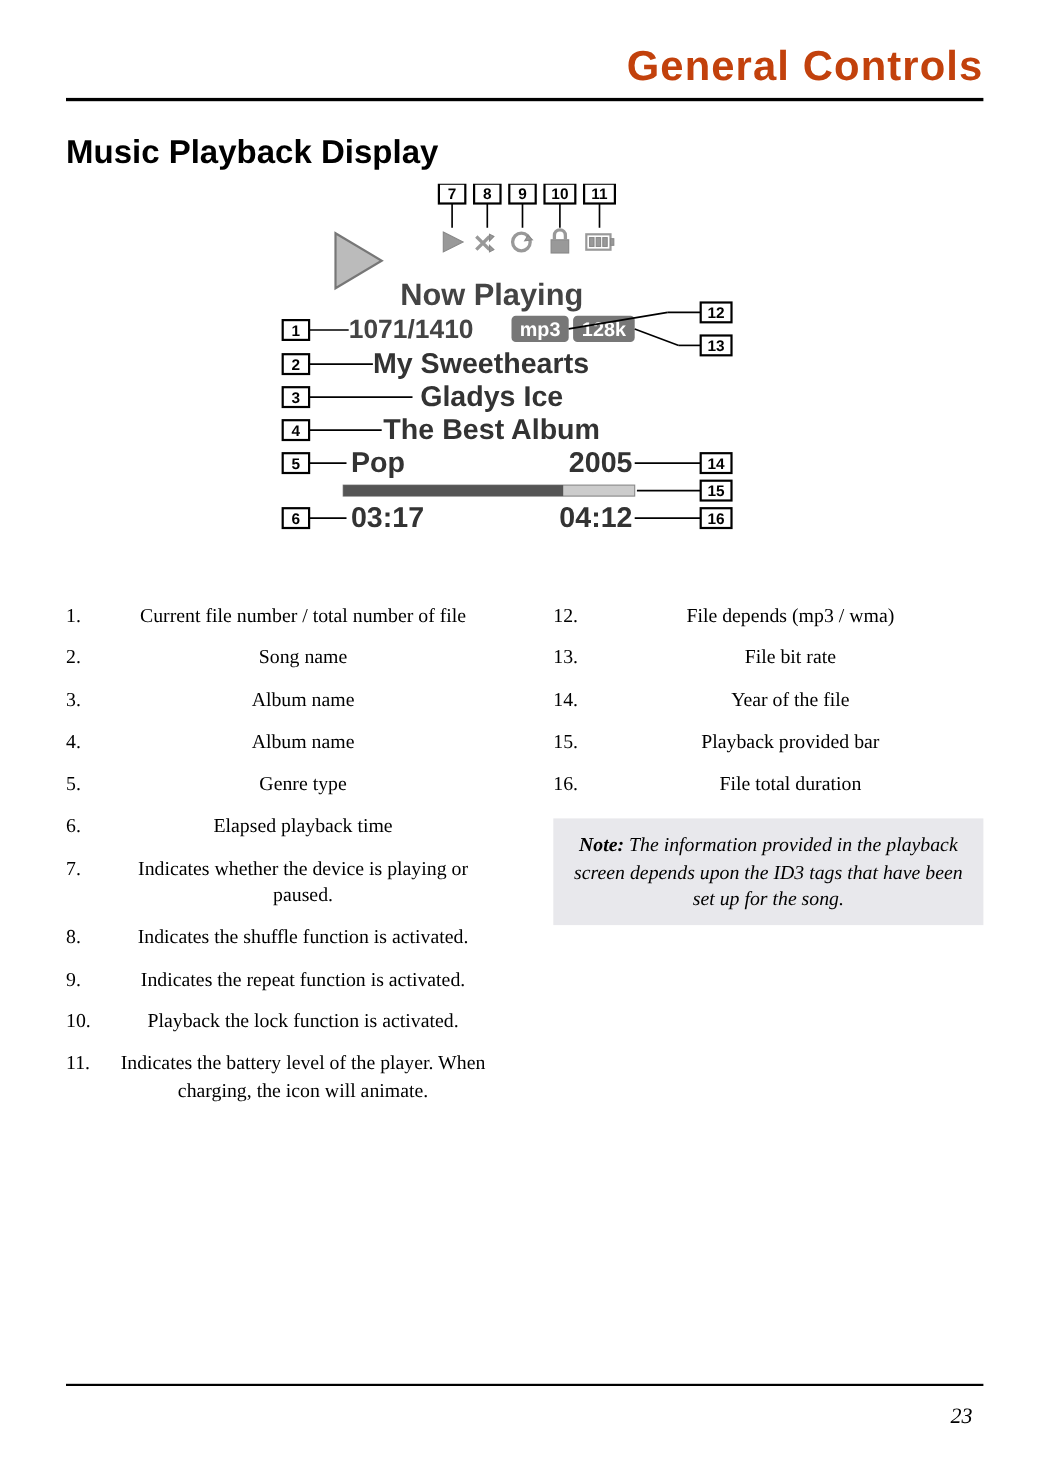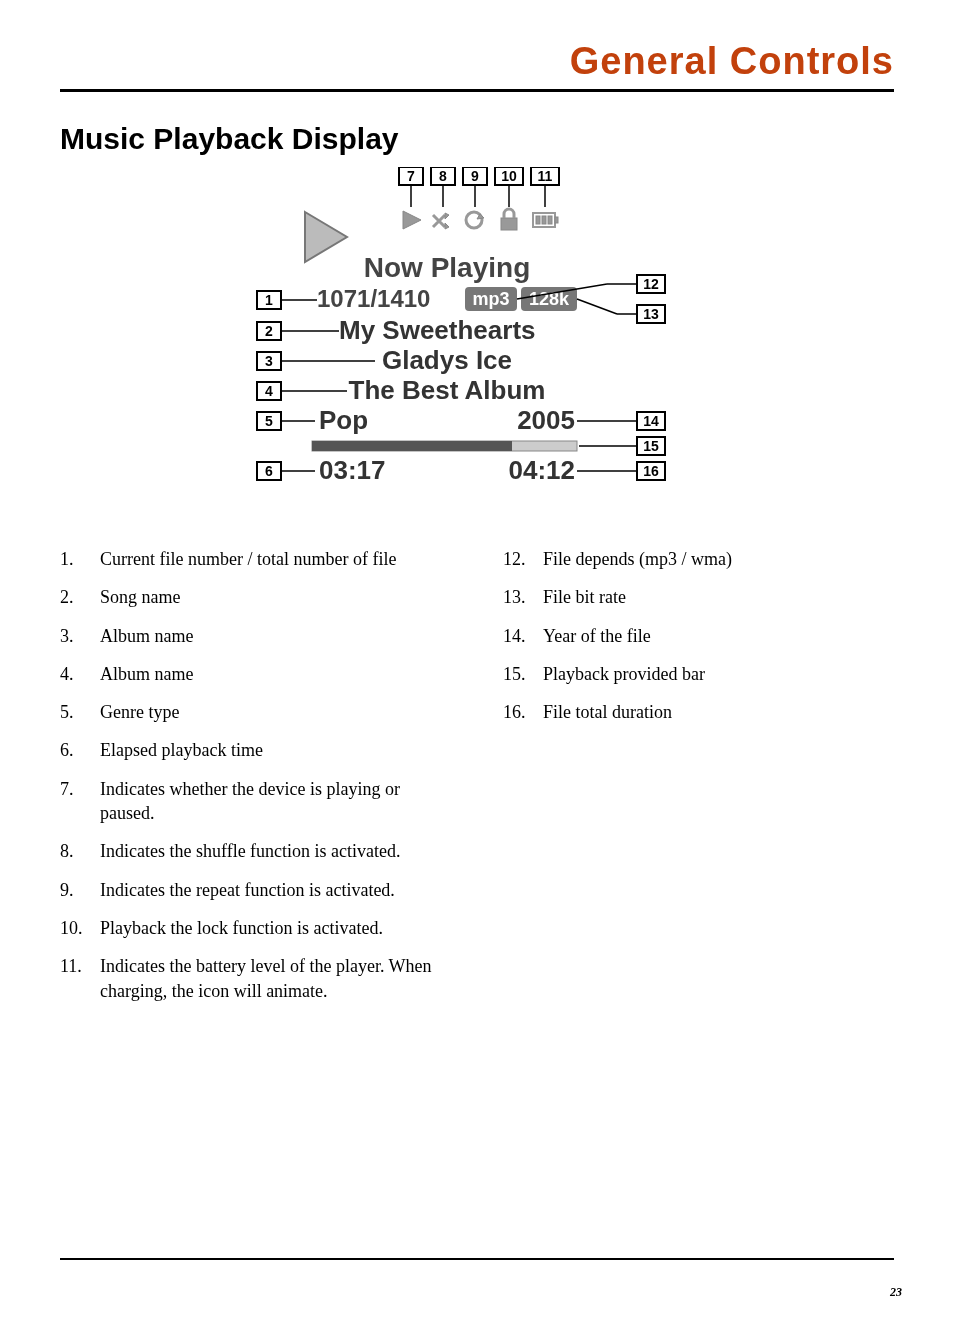--- a/index.html
+++ b/index.html
@@ -31,20 +31,21 @@
   }
   .diagram {
     margin: 0 auto 40px auto;
     width: 540px;
     position: relative;
   }
   .diagram svg { display: block; }
   .columns {
     display: flex;
     gap: 52px;
+    text-align: center;
   }
   .col {
     flex: 1;
   }
   ol.legend {
     list-style: none;
     counter-reset: item;
   }
   ol.legend li {
     counter-increment: item;
@@ -69,24 +70,24 @@
     font-style: italic;
     line-height: 1.35;
     margin-top: 20px;
   }
   .note-box .note-label {
     font-weight: bold;
   }
   .page-num {
     position: absolute;
     bottom: 40px;
-    right: 52px;
-    font-weight: bold;
+    right: 70px;
+    font-weight: normal;
     font-style: italic;
-    font-size: 12px;
+    font-size: 20px;
   }
   .footer-rule {
     position: absolute;
     bottom: 80px;
     left: 60px;
     right: 60px;
     border-top: 2px solid #000;
   }
 </style>
 </head>
@@ -232,17 +233,20 @@
     </ol>
   </div>
   <div class="col col-right">
     <ol class="legend">
       <li>File depends (mp3 / wma)</li>
       <li>File bit rate</li>
       <li>Year of the file</li>
       <li>Playback provided bar</li>
       <li>File total duration</li>
     </ol>
+    <div class="note-box">
+      <span class="note-label">Note:</span><span> The information provided in the playback screen depends upon the ID3 tags that have been set up for the song.</span>
+    </div>
   </div>
 </div>
 
 <div class="footer-rule"></div>
 <div class="page-num">23</div>
 
 </body></html>

